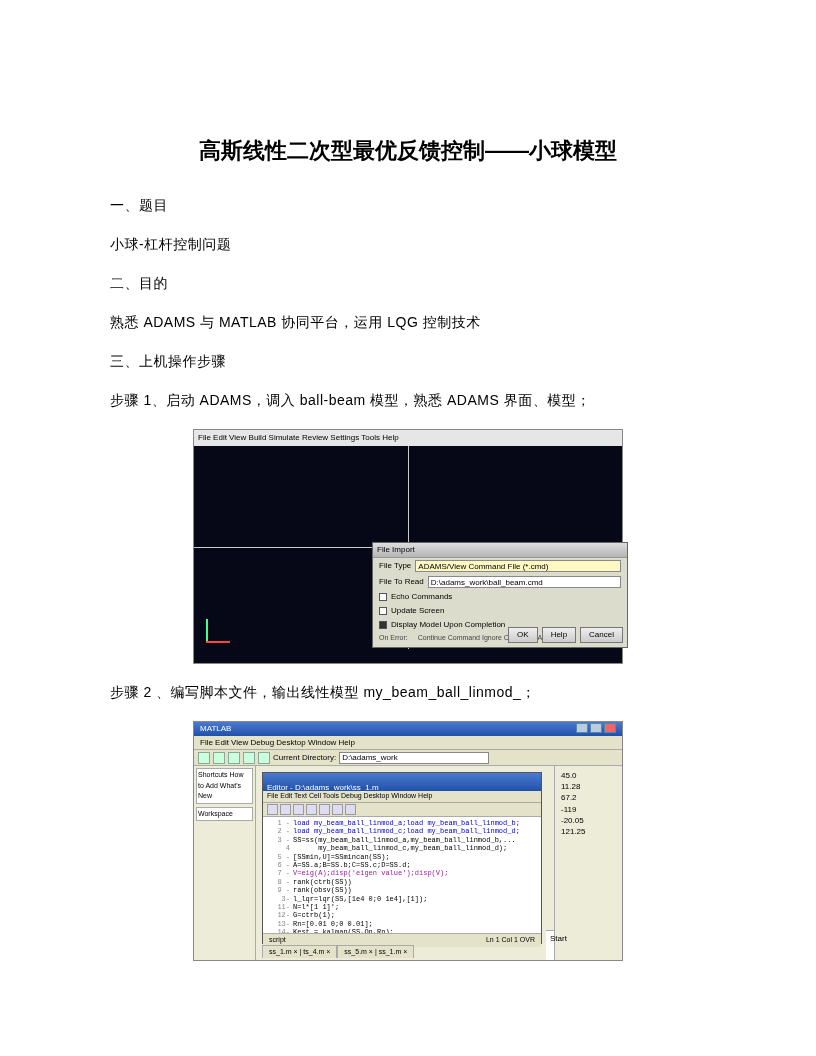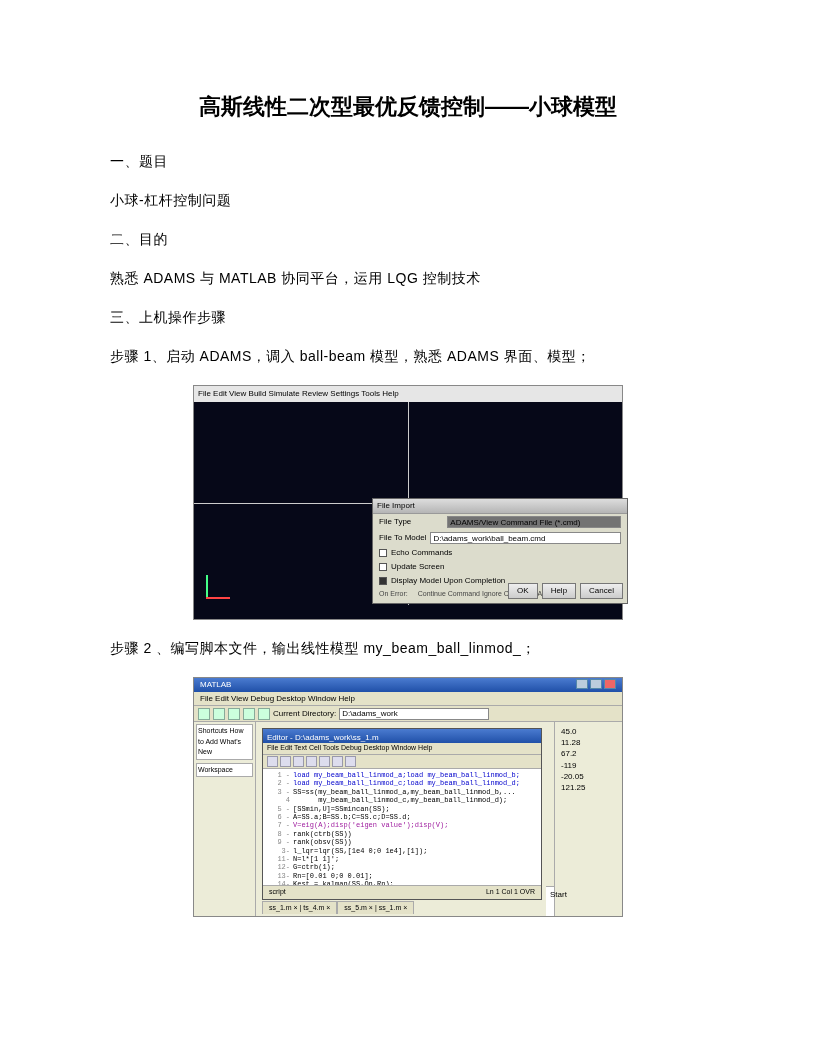--- a/index.html
+++ b/index.html
@@ -12,20 +12,21 @@
     padding: 90px 110px 40px 110px;
     font-size: 14px;
     line-height: 1.5;
   }
   h1 {
     font-family: "SimHei","黑体","Microsoft YaHei",sans-serif;
     font-weight: bold;
     font-size: 22px;
     text-align: center;
     margin-bottom: 28px;
+    margin-top: 44px;
   }
   .para {
     margin: 16px 0 18px 0;
     font-size: 14px;
     letter-spacing: 0.5px;
   }
   
   .adams-fig {
     width: 430px;
     height: 235px;
@@ -76,21 +77,21 @@
     border-bottom: 1px solid #999;
   }
   .adams-dialog .row {
     display:flex; gap:4px; align-items:center;
     font-size: 8px; padding: 2px 6px;
   }
   .adams-dialog .row input.text {
     flex:1; height:12px; font-size:8px;
     border:1px solid #888; background:#fff; padding:0 2px;
   }
-  .adams-dialog .row input.text.yellow { background:#737373;margin-left:32px; }
+  .adams-dialog .row input.text.yellow { background:#fef9c3; }
   .adams-dialog .chk { font-size:8px; padding:1px 6px; display:flex; align-items:center; gap:4px;}
   .adams-dialog .chk .box { width:8px; height:8px; border:1px solid #555; background:#fff; display:inline-block;}
   .adams-dialog .btns {
     position:absolute; right:4px; bottom:4px; display:flex; gap:4px;
   }
   .adams-dialog .btn {
     font-size:8px; padding:1px 8px;
     background: linear-gradient(#eee,#ccc);
     border:1px solid #777;
   }
@@ -145,21 +146,21 @@
   }
   .ml-right div { line-height:1.4; }
   .ml-editor {
     position:absolute; left:6px; top:6px;
     width: 280px; height: 172px;
     border:1px solid #555;
     background:#fff;
   }
   .ml-editor .et {
     height:14px; background: linear-gradient(#4a7bd0,#2050a8);
-    color:#fff; font-size:8px; padding:3px 4px;
+    color:#fff; font-size:8px; padding:9px 4px;
     display:flex; justify-content:space-between;
   }
   .ml-editor .emb {
     height:12px; font-size:7px; padding:0 4px; background:#e4e2c8; border-bottom:1px solid #aaa;
   }
   .ml-editor .etb {
     height:14px; background:#e4e2c8; border-bottom:1px solid #aaa;
     display:flex; gap:2px; align-items:center; padding:0 4px;
   }
   .ml-editor .etb span { width:11px;height:11px;background:#dde;border:1px solid #99a; }
@@ -223,21 +224,21 @@
     <div class="y"></div>
       <div class="x"></div>
   </div>
   <div class="adams-dialog">
     <div class="ttl">File Import</div>
     <div class="row">
       <span>File Type</span>
       <input class="text yellow" value="ADAMS/View Command File (*.cmd)" style="">
     </div>
     <div class="row">
-      <span>File To Model</span>
+      <span>File To Read</span>
       <input class="text" value="D:\adams_work\ball_beam.cmd" style="">
     </div>
     <div class="chk">
         <span class="box"></span>
         <span>Echo Commands</span>
       </div>
     <div class="chk">
         <span class="box"></span>
         <span>Update Screen</span>
       </div>

